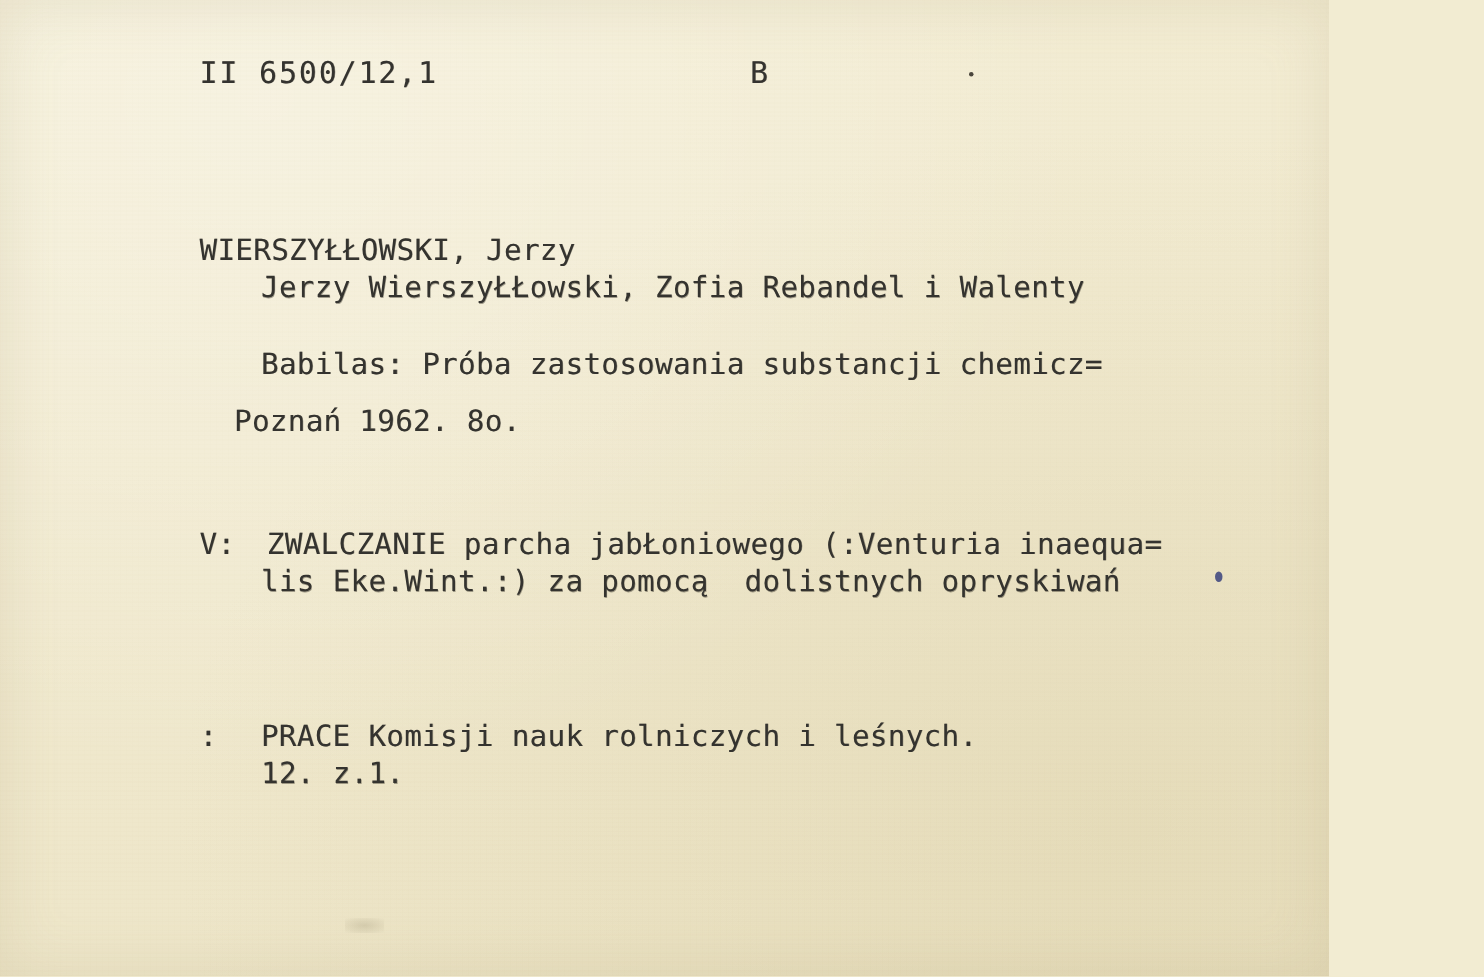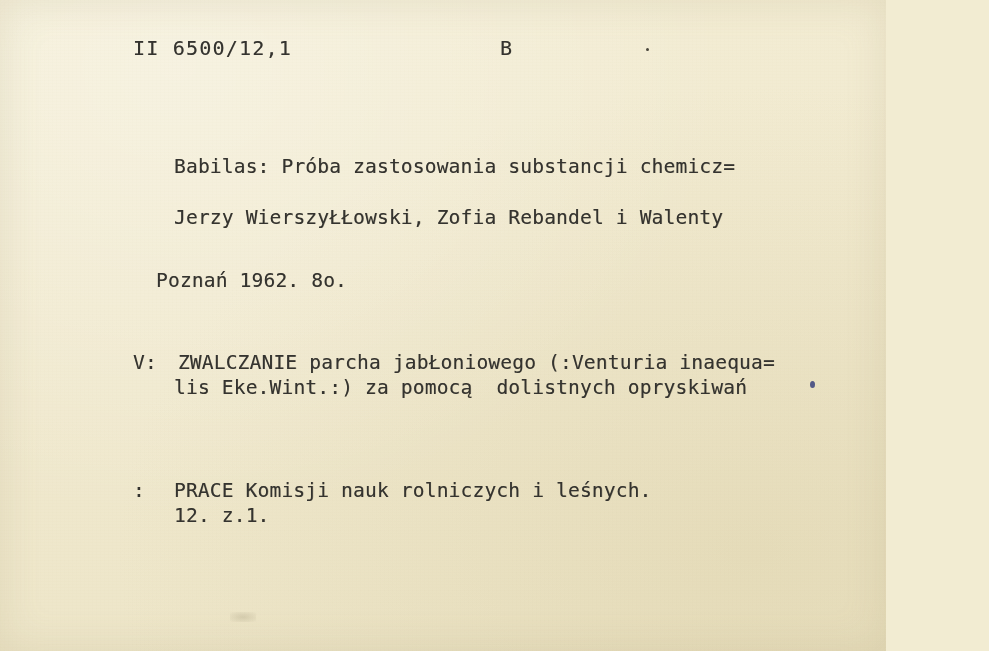--- a/index.html
+++ b/index.html
@@ -121,22 +121,23 @@
 
   <div class="typed" id="shelfmark">II 6500/12,1</div>
 
   <div class="typed" id="header-letter">B</div>
 
   <div id="header-dot"></div>
 
   <div id="check-mark">✓</div>
 
   <div class="typed" id="author-block">
+<span>WIERSZYŁŁOWSKI, Jerzy</span>
+<span class="indent">Jerzy WierszyŁŁowski, Zofia Rebandel i Walenty</span>
 <span class="indent">Babilas: Próba zastosowania substancji chemicz=</span>
-<span class="indent">Jerzy WierszyŁŁowski, Zofia Rebandel i Walenty</span>
   </div>
 
   <div class="typed" id="place-block">Poznań 1962. 8o.</div>
 
   <div class="typed" id="subject-block">
 <span>V:</span><span style="display:inline-block;width:21px;"> </span><span>ZWALCZANIE parcha jabŁoniowego (:Venturia inaequa=</span>
 <span class="indent">lis Eke.Wint.:) za pomocą  dolistnych opryskiwań</span>
   </div>
 
   <div class="typed" id="series-block">

